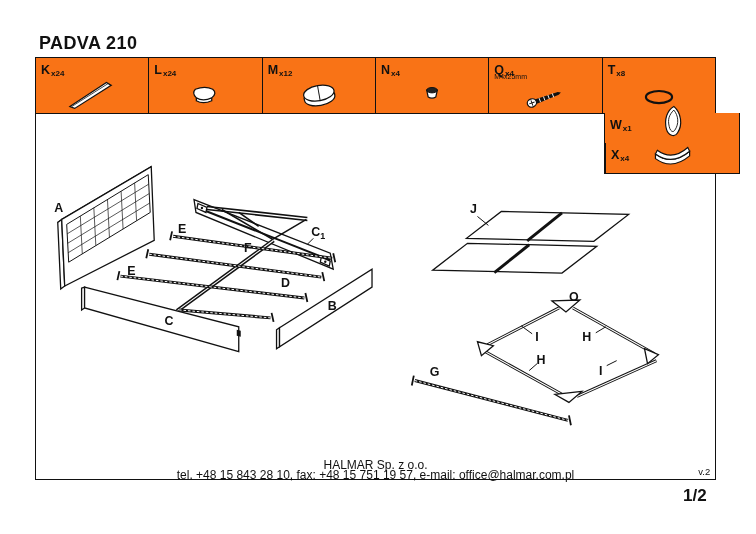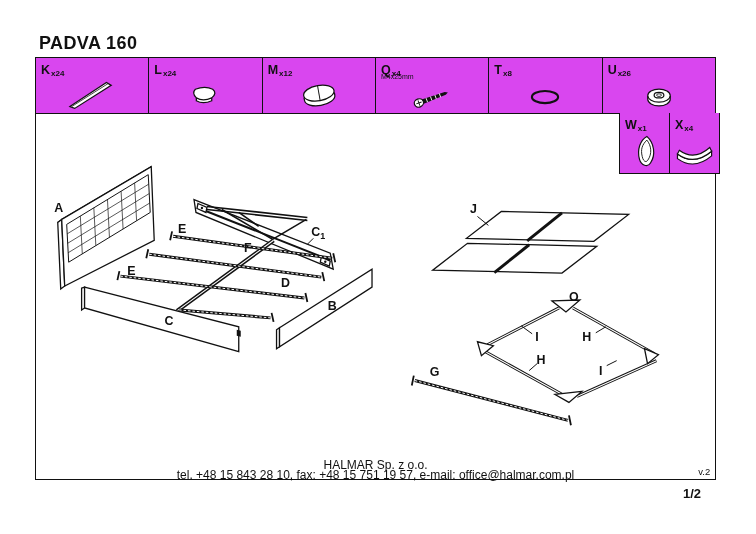--- a/index.html
+++ b/index.html
@@ -1,48 +1,48 @@
 <!DOCTYPE html>
 <html><head>
 <meta charset="utf-8">
 <style>
   html,body{margin:0;padding:0;background:#fff;}
   body{width:756px;height:534px;position:relative;font-family:"Liberation Sans",sans-serif;color:#111;overflow:hidden;}
   .page-title{position:absolute;left:39px;top:33px;font-size:18px;font-weight:bold;letter-spacing:.4px;}
   
   .parts-table{position:absolute;left:35px;top:57px;width:681px;height:57px;border:1.5px solid #111;box-sizing:border-box;display:flex;background:#fff;}
-  .cell{position:relative;flex:1;border-right:1.5px solid #111;box-sizing:border-box;background:#d946ef;}
+  .cell{position:relative;flex:1;border-right:1.5px solid #111;box-sizing:border-box;background:#f97316;}
   .cell:last-child{border-right:none;}
   .plabel{position:absolute;top:2px;left:5px;white-space:nowrap;}
   .pid{font-size:12.5px;font-weight:bold;}
   .pcount{font-size:8px;font-weight:bold;position:relative;top:2px;margin-left:1px;}
   .pspec{position:absolute;top:15px;left:5px;font-size:7px;}
   .picon{position:absolute;bottom:1px;left:50%;transform:translateX(-50%);}
   
-  .wx-block{position:absolute;left:619px;top:113px;width:101px;height:61px;border:1.5px solid #111;border-top:none;box-sizing:border-box;display:flex;background:#fff;z-index:3;}
+  .wx-block{position:absolute;left:604px;top:113px;width:136px;height:61px;border:1.5px solid #111;border-top:none;box-sizing:border-box;display:flex;background:#fff;z-index:3;flex-direction:column;}
   .wx-block .cell{border-right:none;border-left:none;}
   .wx-block .cell + .cell{border-left:1.5px solid #111;}
   
   .main-box{position:absolute;left:35px;top:113px;width:681px;height:367px;border:1.5px solid #111;box-sizing:border-box;background:#fff;}
   .diagram-svg{position:absolute;left:0;top:0;width:100%;height:100%;}
   
   .footer{position:absolute;left:35px;top:460px;width:681px;text-align:center;font-size:12px;line-height:10.4px;}
-  .page-num{position:absolute;left:683px;top:486px;font-size:13px;font-weight:bold;}
+  .page-num{position:absolute;left:683px;top:486px;font-size:17px;font-weight:bold;}
   svg{display:block;}
   .ln{stroke:#111;fill:none;}
   .face{fill:#fff;stroke:#111;stroke-width:1.3;}
   .slat{stroke:#111;stroke-width:3;fill:none;}
   .slatdash{stroke:#fff;stroke-width:1;fill:none;stroke-dasharray:2.5 2;}
   .railcore{stroke:#fff;stroke-width:1.1;fill:none;}
   .lbl{font-family:"Liberation Sans",sans-serif;font-size:12.5px;font-weight:bold;fill:#111;}
 </style>
 </head>
 <body>
 
-<div class="page-title">PADVA 160</div>
+<div class="page-title">PADVA 210</div>
 
 <div class="parts-table">
 
   <div class="cell">
     <div class="plabel"><span class="pid">K</span><span class="pcount">x24</span></div>
     <svg class="picon" width="50" height="36" viewBox="0 0 52 36">
       <polygon class="face" points="3,31 41,6 46,9 8,33"></polygon>
         <line class="ln" x1="5" y1="31" x2="43" y2="7" stroke-width="0.8"></line>
     </svg>
   </div>
@@ -59,20 +59,27 @@
     <div class="plabel"><span class="pid">M</span><span class="pcount">x12</span></div>
     <svg class="picon" width="50" height="34" viewBox="0 0 52 34">
       <g transform="rotate(-10 26 16)">
         <path class="face" d="M 10,17 v 3 a 16 8 0 0 0 32 0 v -3"></path>
         <ellipse class="face" cx="26" cy="15" rx="16" ry="8"></ellipse>
         <line class="ln" x1="26" y1="7" x2="26" y2="23" stroke-width="1"></line>
       </g>
     </svg>
   </div>
 
+  <div class="cell">
+    <div class="plabel"><span class="pid">N</span><span class="pcount">x4</span></div>
+    <svg class="picon" width="50" height="34" viewBox="0 0 52 34">
+      <path class="face" d="M 20.5,12 L 22,19 Q 26,21.5 30,19 L 31.5,12 Z"></path>
+      <ellipse cx="26" cy="12" rx="5.5" ry="2.8" fill="#222" stroke="#111"></ellipse>
+    </svg>
+  </div>
 
 
 
   <div class="cell">
     <div class="plabel"><span class="pid">Q</span><span class="pcount">x4</span></div>
     <div class="pspec">M4x25mm</div>
     <svg class="picon" width="50" height="28" viewBox="0 0 52 30">
       <g transform="rotate(-20 26 15)">
         <polygon points="15,12.6 41,13.6 44,15.2 41,16.8 15,17.8" fill="#111"></polygon>
         <line x1="20" y1="13" x2="20" y2="17.5" stroke="#fff" stroke-width="0.9"></line>
@@ -88,29 +95,20 @@
 
 
 
   <div class="cell">
     <div class="plabel"><span class="pid">T</span><span class="pcount">x8</span></div>
     <svg class="picon" width="50" height="30" viewBox="0 0 52 32">
       <ellipse cx="26" cy="16" rx="14" ry="6.5" fill="none" stroke="#111" stroke-width="2.2"></ellipse>
     </svg>
   </div>
 
-  <div class="cell">
-    <div class="plabel"><span class="pid">U</span><span class="pcount">x26</span></div>
-    <svg class="picon" width="50" height="30" viewBox="0 0 52 32">
-      <path class="face" d="M 14,15 v 3.5 a 12 7 0 0 0 24 0 v -3.5"></path>
-      <ellipse class="face" cx="26" cy="14.5" rx="12" ry="7"></ellipse>
-      <ellipse class="face" cx="26" cy="14" rx="5.2" ry="3"></ellipse>
-      <ellipse class="ln" cx="26" cy="14" rx="2.6" ry="1.4" stroke-width="0.9"></ellipse>
-    </svg>
-  </div>
 
 </div>
 
 <div class="wx-block">
   <div class="cell">
     <div class="plabel"><span class="pid">W</span><span class="pcount">x1</span></div>
     <svg class="picon" width="44" height="40" viewBox="0 0 48 42">
       <path class="face" d="M 26,4 C 34,11 36,24 30,33 C 27,38 20,36 18,29 C 15,18 19,8 26,4 Z"></path>
       <path class="ln" d="M 26,8 C 31,14 32,23 27,30 C 25,33 22,31 21,26 C 19,18 21,13 26,8 Z" stroke-width="1"></path>
     </svg>

